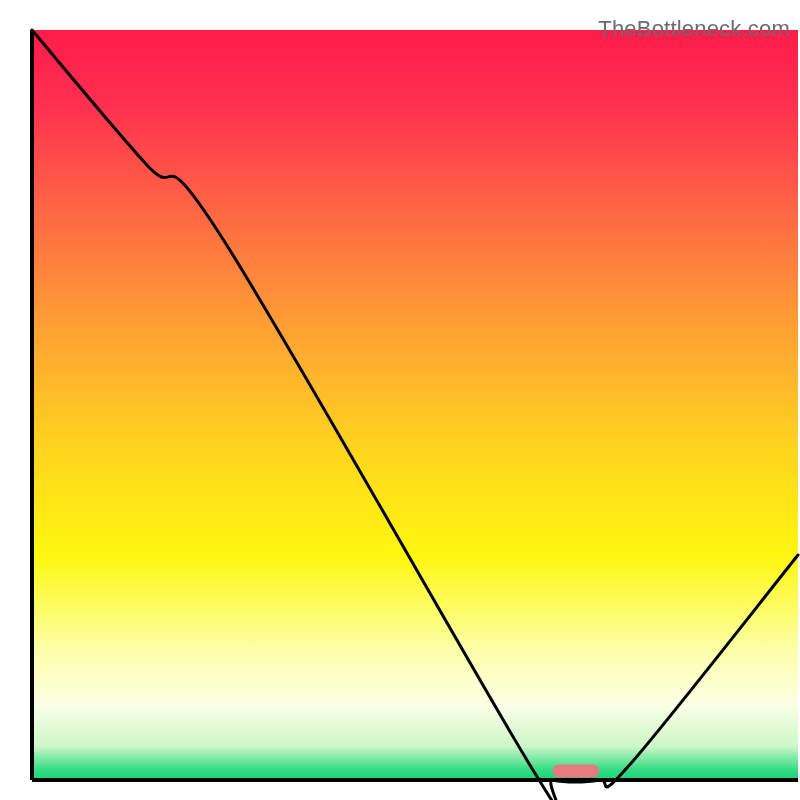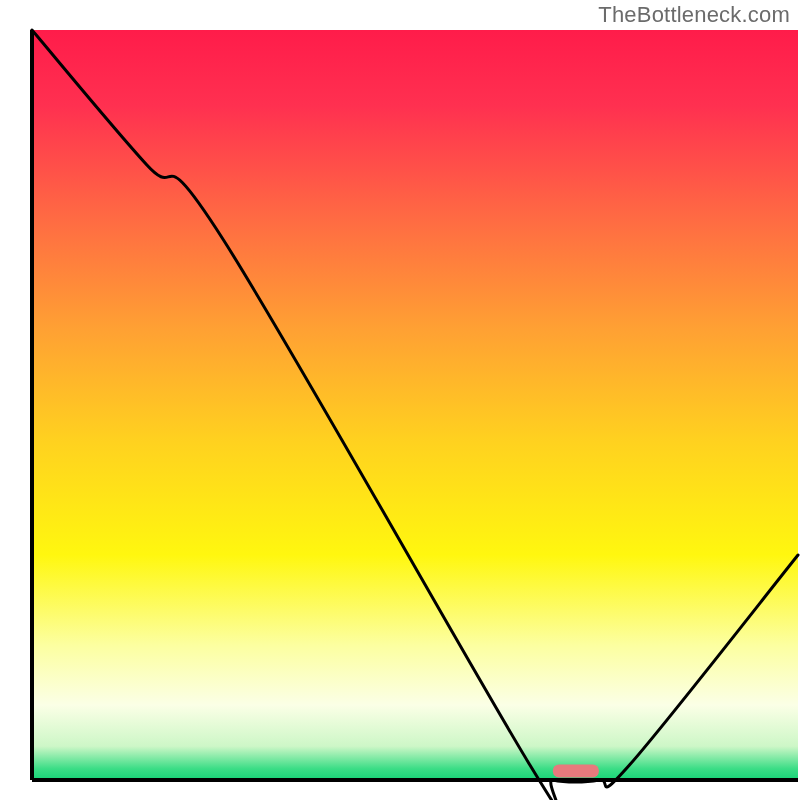--- a/index.html
+++ b/index.html
@@ -10,21 +10,21 @@
     background: #ffffff;
     font-family: Arial, Helvetica, sans-serif;
   }
   .wrap {
     position: relative;
     width: 800px;
     height: 800px;
   }
   .watermark {
     position: absolute;
-    top: 2px;
+    top: 16px;
     right: 10px;
     font-size: 22px;
     font-weight: 500;
     color: #6b6b6b;
     letter-spacing: 0.2px;
     z-index: 10;
     text-align: center;
   }
   svg {
     display: block;

